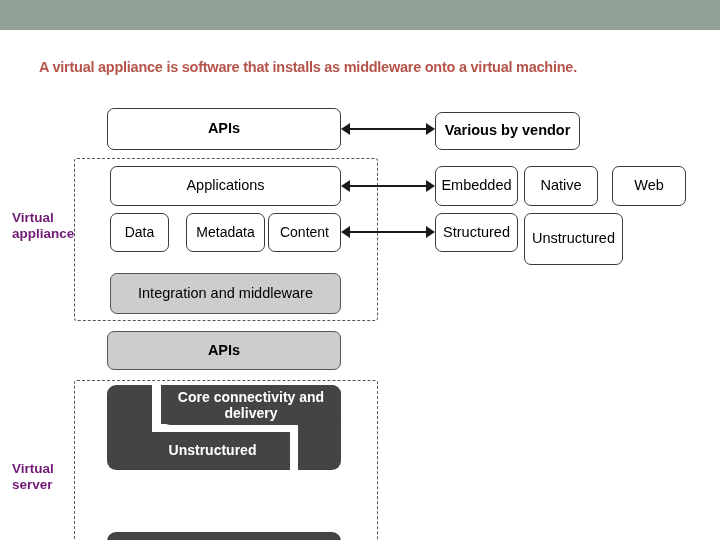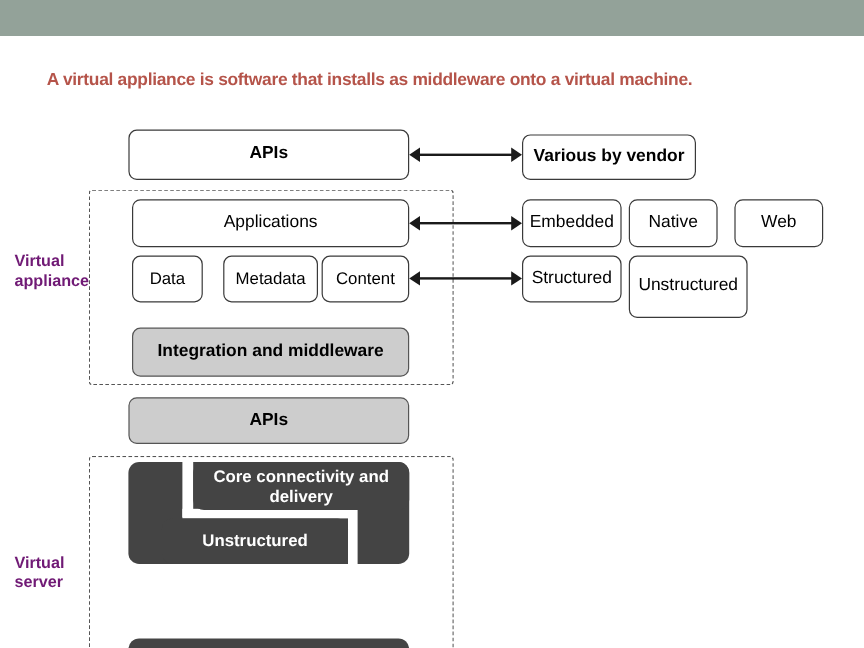--- a/index.html
+++ b/index.html
@@ -89,21 +89,21 @@
   </div>
 
   <div class="box bold" style="left:107px; top:108px; width:234px; height:42px;">APIs</div>
 
   <div class="box" style="left:110px; top:166px; width:231px; height:40px;">Applications</div>
 
   <div class="box small" style="left:110px; top:213px; width:59px; height:39px;">Data</div>
   <div class="box small" style="left:186px; top:213px; width:79px; height:39px;">Metadata</div>
   <div class="box small" style="left:268px; top:213px; width:73px; height:39px;">Content</div>
 
-  <div class="box gray" style="left:110px; top:273px; width:231px; height:41px; font-weight:bold;">Integration and middleware</div>
+  <div class="box gray" style="left:110px; top:273px; width:231px; height:41px; font-weight:normal;">Integration and middleware</div>
 
   <div class="box gray" style="left:107px; top:331px; width:234px; height:39px;">APIs</div>
 
   <div class="box" style="left:435px; top:112px; width:145px; height:38px;font-weight:bold;">Various by vendor</div>
 
   <div class="box" style="left:435px; top:166px; width:83px; height:40px;">Embedded</div>
   <div class="box" style="left:524px; top:166px; width:74px; height:40px;">Native</div>
   <div class="box" style="left:612px; top:166px; width:74px; height:40px;">Web</div>
 
   <div class="box" style="left:435px; top:213px; width:83px; height:39px;">Structured</div>

